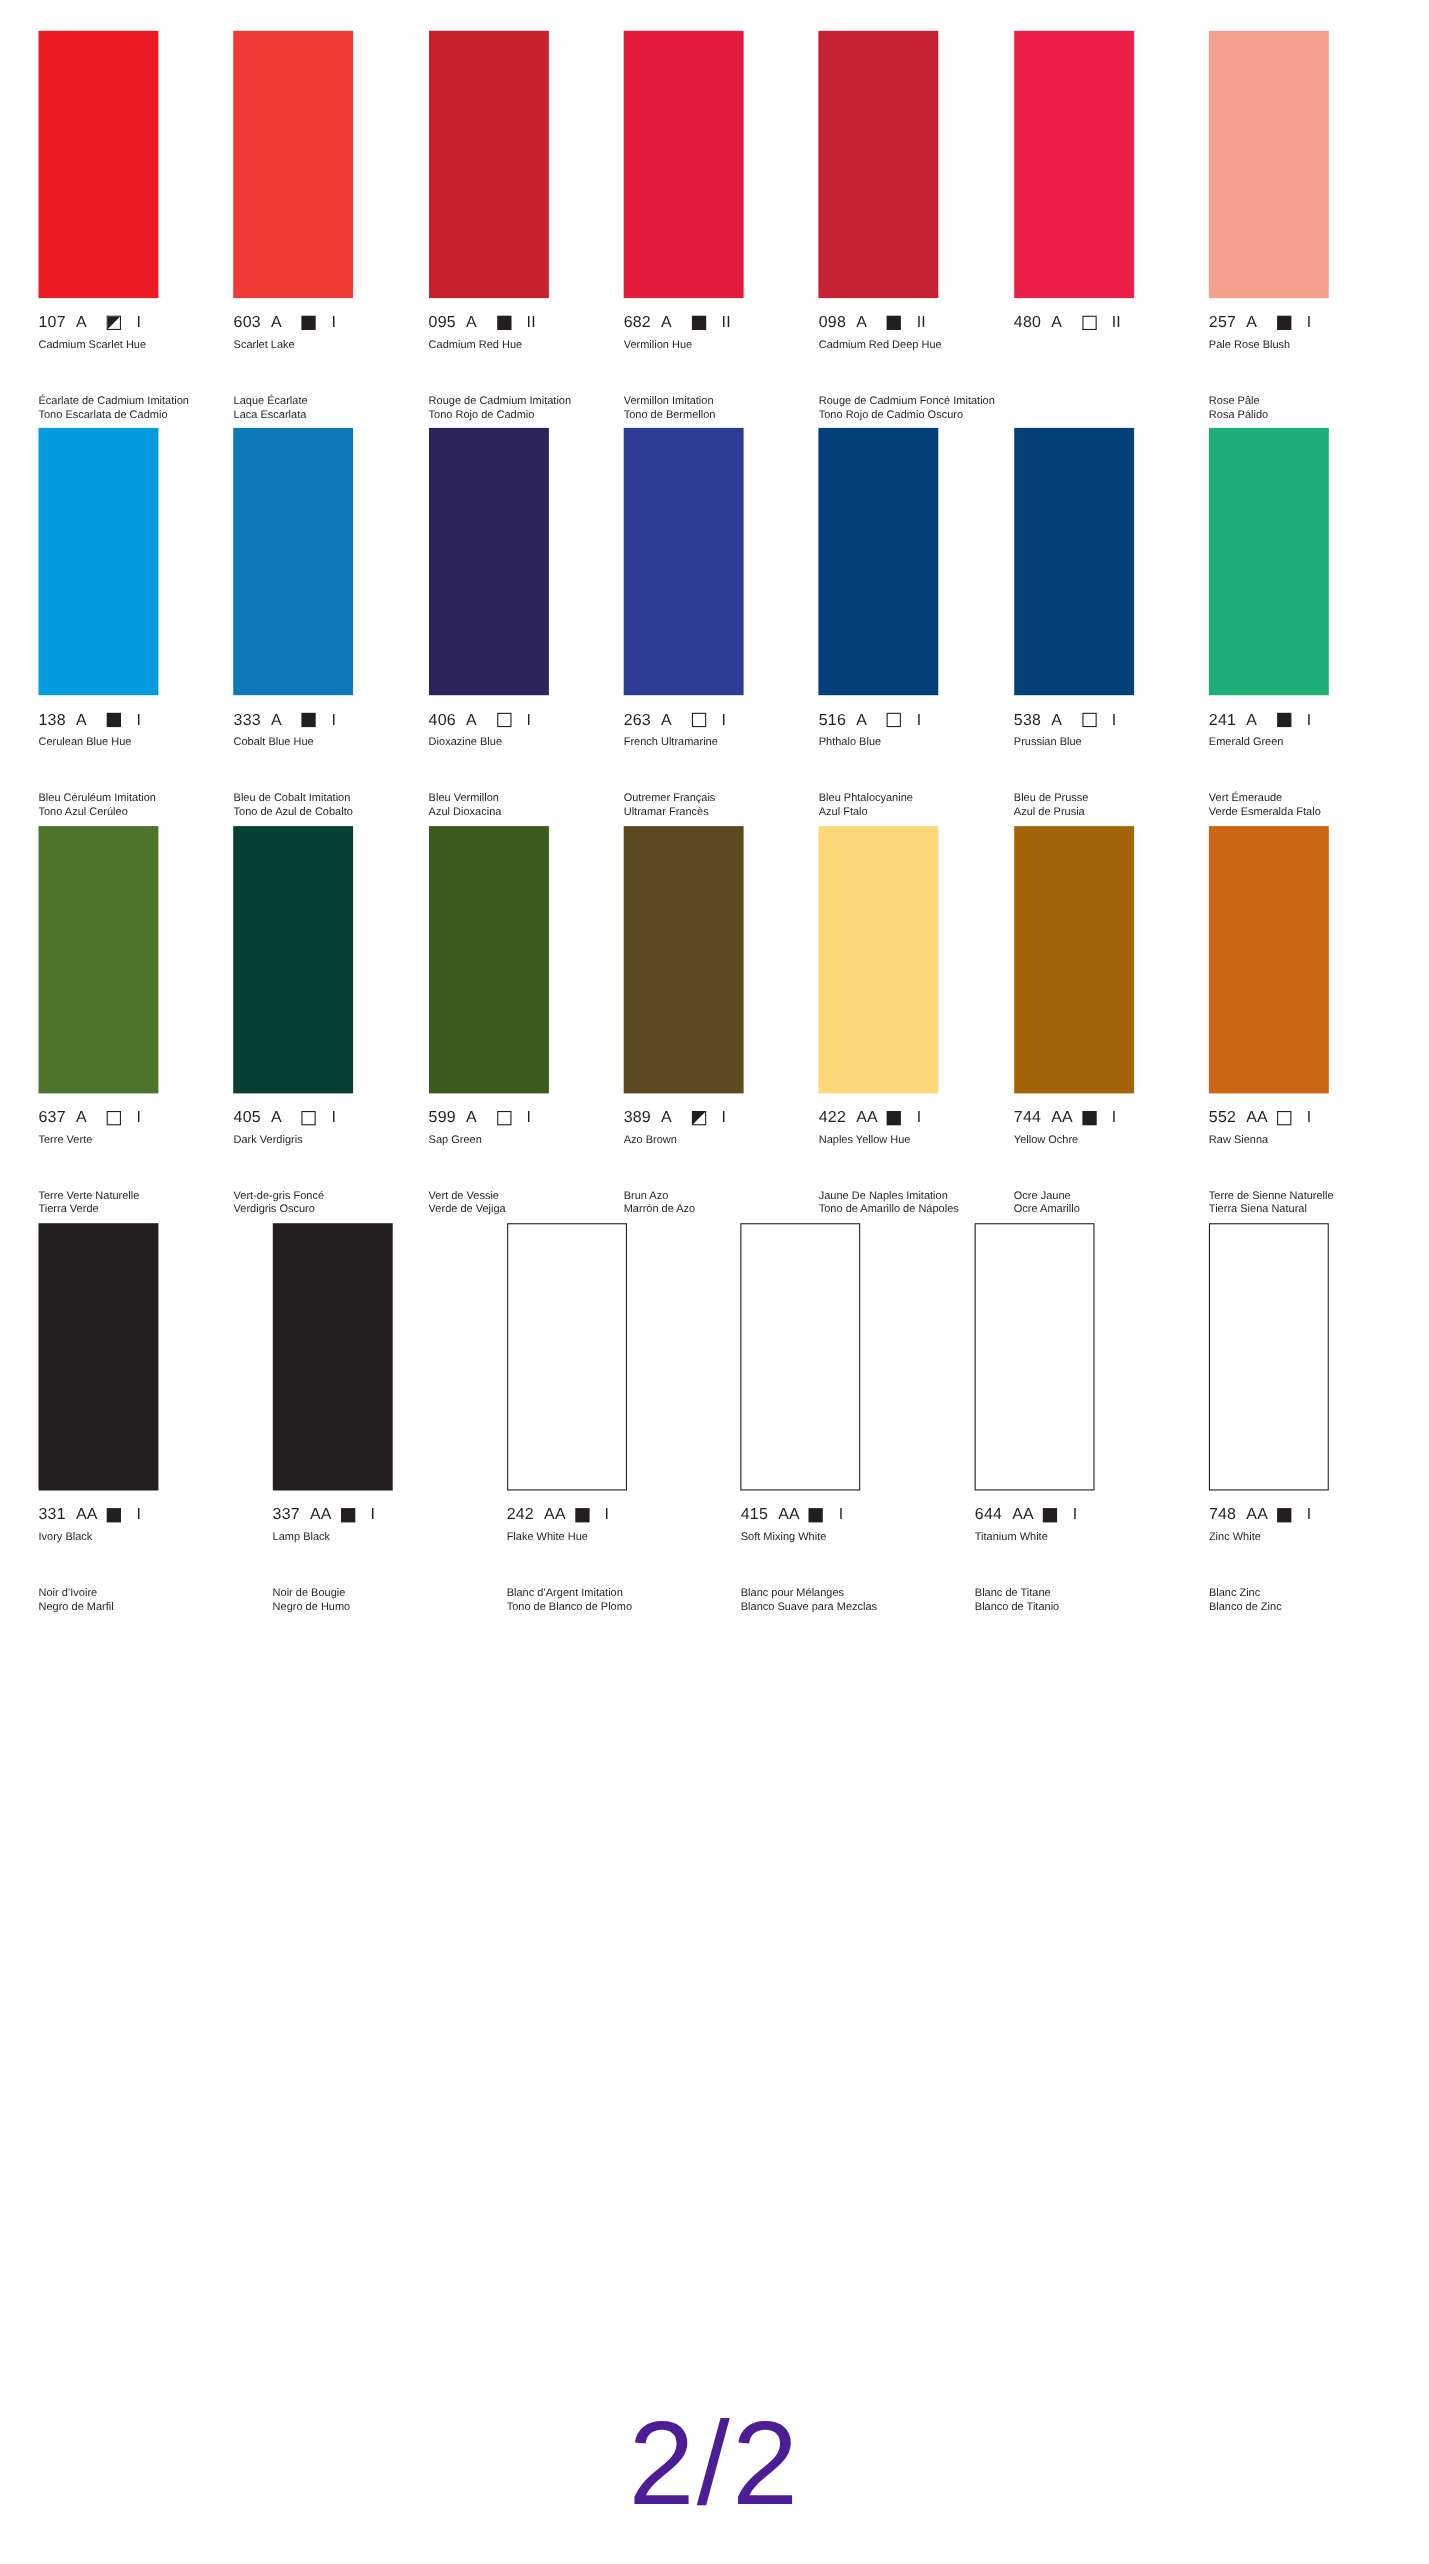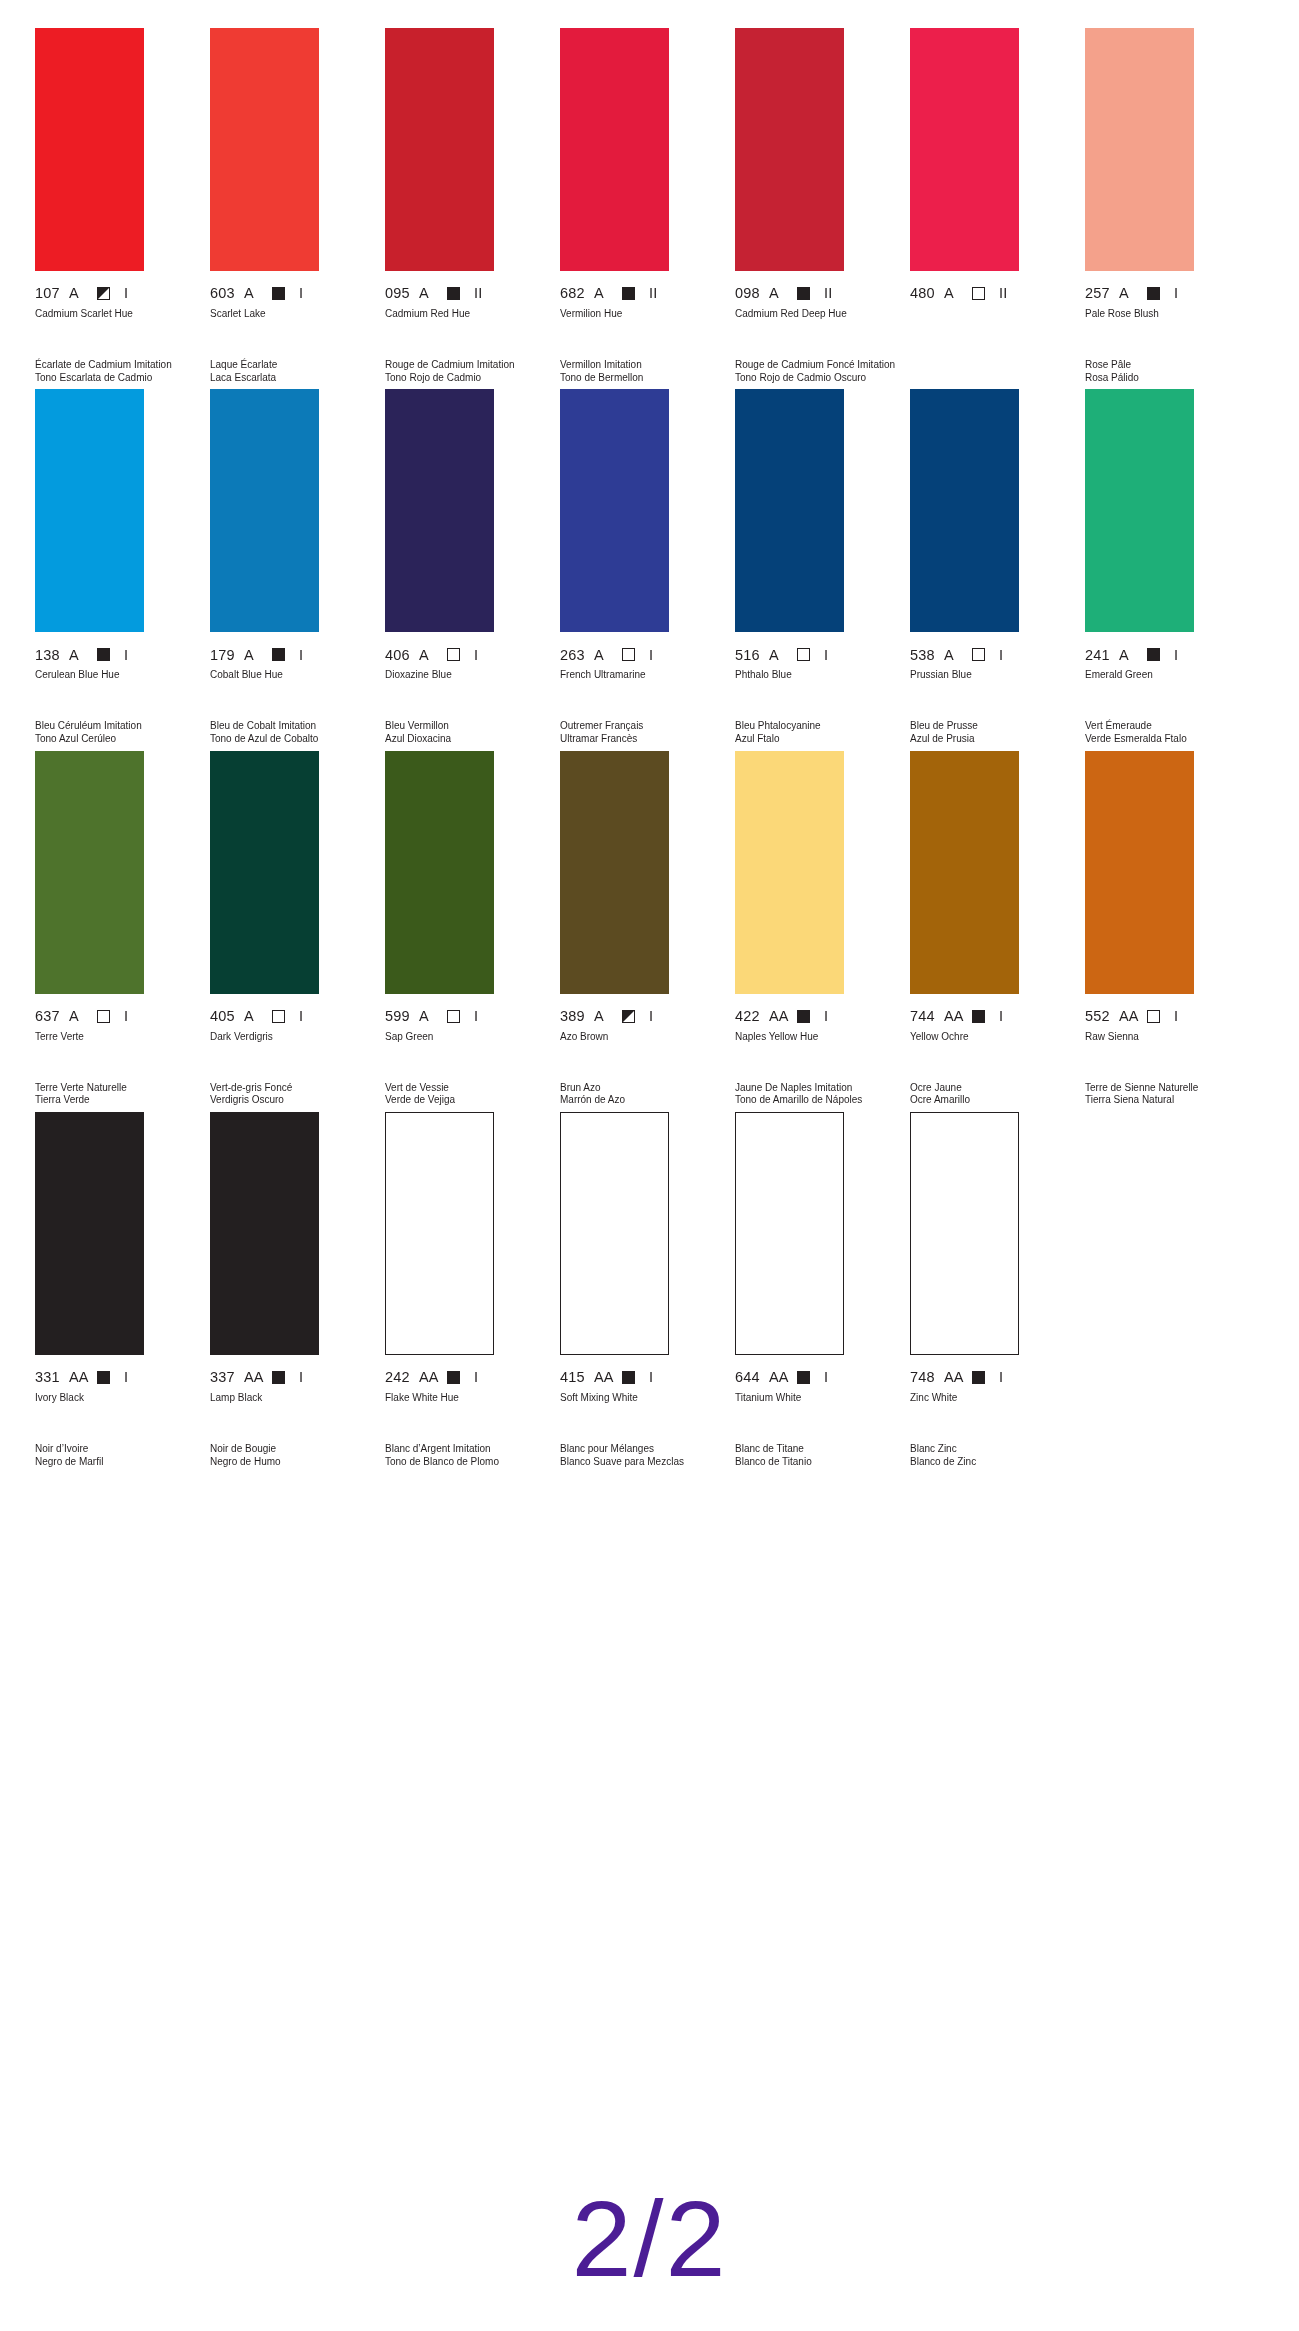--- a/index.html
+++ b/index.html
@@ -18,20 +18,21 @@
     position: relative;
     width: 1299px;
     height: 2331px;
     box-sizing: border-box;
     padding: 28px 30px 0 35px;
   }
   .grid-row {
     display: flex;
     gap: 0;
     margin-bottom: 6px;
+    justify-content: space-between;
   }
   .cell {
     width: 170px;
     margin-right: 5px;
     box-sizing: border-box;
     display: flex;
     flex-direction: column;
   }
   .cell:last-child { margin-right: 0; }
 
@@ -237,21 +238,21 @@
           </div>
           <div class="names">
             <span class="nm en">Cerulean Blue Hue</span>
             <span class="nm fr">Bleu Céruléum Imitation</span>
             <span class="nm es">Tono Azul Cerúleo</span>
           </div>
         </div>
         <div class="cell">
           <div class="swatch" style="background: rgb(12, 122, 184);"></div>
           <div class="meta">
-            <span class="code">179</span>
+            <span class="code">333</span>
             <span class="series">A</span>
             <span class="opacity-box opaque"></span>
             <span class="perm">I</span>
           </div>
           <div class="names">
             <span class="nm en">Cobalt Blue Hue</span>
             <span class="nm fr">Bleu de Cobalt Imitation</span>
             <span class="nm es">Tono de Azul de Cobalto</span>
           </div>
         </div>

